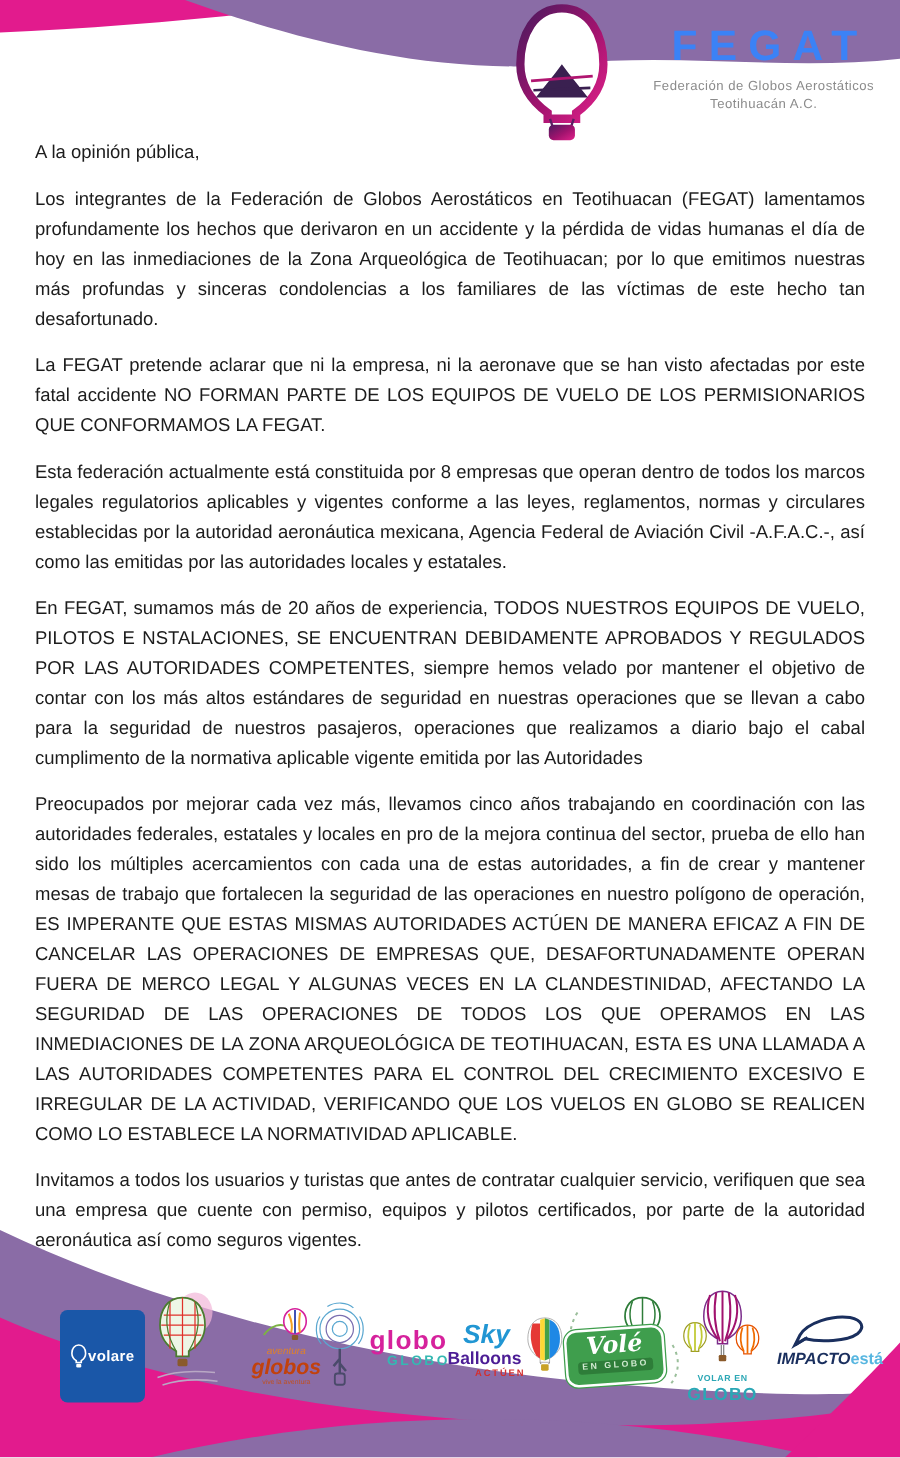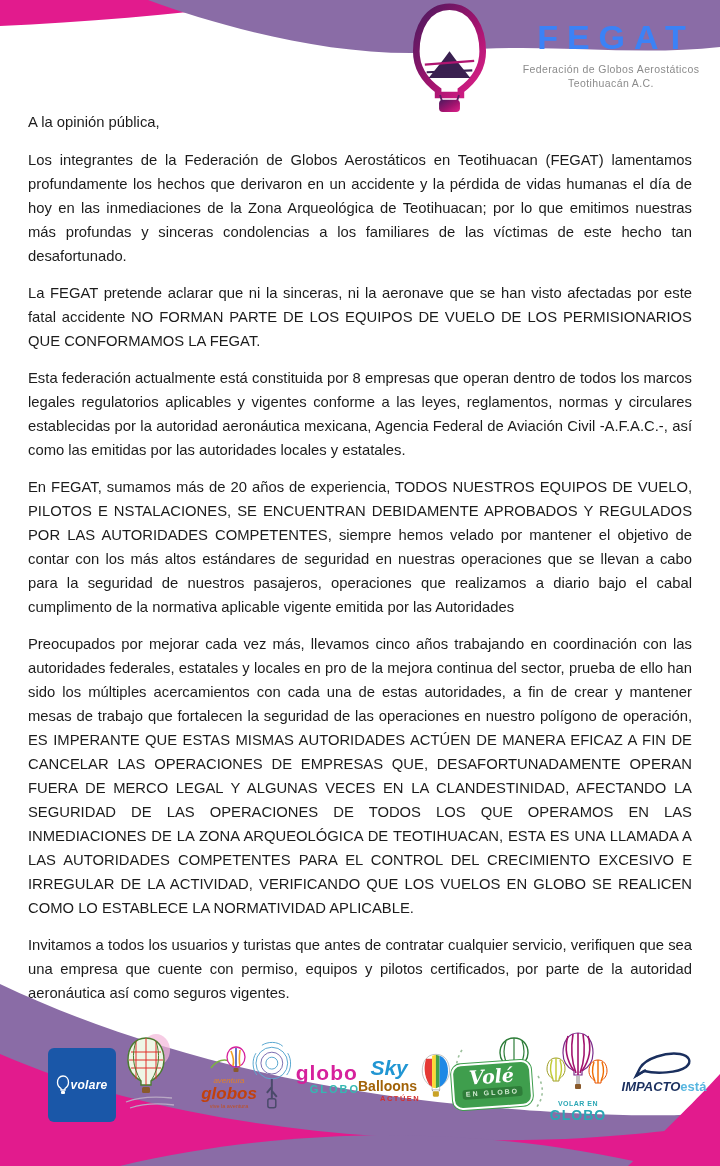--- a/index.html
+++ b/index.html
@@ -27,36 +27,36 @@
   }
   .letter .dateline{margin:0 0 14px 0;}
   .letter .salutation{margin:0 0 14px 0;}
   .letter p{margin:0 0 13px 0;text-align:justify;}
   .letter .closing{margin-top:30px;letter-spacing:.3px;}
   
   .ftr-waves{position:absolute;left:0;bottom:0;width:720px;height:190px;}
   .logo{position:absolute;}
   .logo-volare{
     left:48px;top:1048px;width:68px;height:74px;background:#1a57a8;border-radius:6px;
-    display:flex;align-items:center;justify-content:center;gap:0;font-style:italic;
+    display:flex;align-items:center;justify-content:center;gap:0;
   }
   .logo-volare span{color:#fff;font-size:12px;font-weight:bold;letter-spacing:.3px;}
   .logo-balloon2{left:122px;top:1032px;width:56px;height:90px;}
   .logo-aventura{left:196px;top:1046px;width:66px;height:74px;text-align:center;}
   .logo-aventura .av-top{font-size:8px;font-style:italic;color:#e0812a;line-height:9px;}
   .logo-aventura .av-main{font-size:17px;font-weight:bold;font-style:italic;color:#c2410c;line-height:18px;}
   .logo-aventura .av-tag{font-size:5.5px;color:#c05020;line-height:7px;}
   .logo-tetras{left:250px;top:1040px;width:110px;height:78px;display:flex;align-items:center;}
   .logo-tetras .tx{margin-left:2px;}
   .logo-tetras .t-main{font-size:21px;font-weight:bold;color:#d6219c;line-height:21px;letter-spacing:1px;}
   .logo-tetras .t-sub{font-size:11px;font-weight:bold;color:#35b8b2;letter-spacing:2px;line-height:13px;padding-left:14px;}
   .logo-sky{left:358px;top:1040px;width:94px;height:80px;display:flex;align-items:center;}
   .logo-sky .tx{text-align:left;}
   .logo-sky .s-top{font-size:21px;font-weight:bold;font-style:italic;color:#2196d3;line-height:21px;text-align:center;}
-  .logo-sky .s-main{font-size:14px;font-weight:800;color:#a16207;line-height:16px;}
+  .logo-sky .s-main{font-size:14px;font-weight:800;color:#4c1d95;line-height:16px;}
   .logo-sky .s-sub{font-size:7.5px;font-weight:bold;color:#d32f2f;letter-spacing:1.5px;line-height:9px;padding-left:22px;}
   .logo-vole{left:452px;top:1036px;width:96px;height:82px;}
   .vole-badge{
     position:absolute;left:0;top:26px;width:76px;height:42px;background:#3f9e4d;
     border:2px solid #fff;border-radius:10px;transform:rotate(-4deg);
     box-shadow:0 0 0 1px #3f9e4d;text-align:center;
   }
   .vole-badge .v-main{font-size:19px;font-weight:bold;font-style:italic;color:#fff;line-height:24px;font-family:"DejaVu Serif",serif;}
   .vole-badge .v-sub{font-size:7px;font-weight:bold;color:#cfe9cf;background:#2e7d39;letter-spacing:2px;line-height:10px;margin:0 8px;border-radius:3px;}
   .logo-volar{left:546px;top:1032px;width:64px;height:96px;text-align:center;}
@@ -97,21 +97,21 @@
 
   <div class="fegat-title">FEGAT</div>
   <div class="fegat-sub">
     <div>Federación de Globos Aerostáticos</div>
     <div>Teotihuacán A.C.</div>
   </div>
 
   <div class="letter">
     <div class="salutation">A la opinión pública,</div>
     <p>Los integrantes de la Federación de Globos Aerostáticos en Teotihuacan (FEGAT) lamentamos profundamente los hechos que derivaron en un accidente y la pérdida de vidas humanas el día de hoy en las inmediaciones de la Zona Arqueológica de Teotihuacan; por lo que emitimos nuestras más profundas y sinceras condolencias a los familiares de las víctimas de este hecho tan desafortunado.</p>
-    <p>La FEGAT pretende aclarar que ni la sinceras, ni la aeronave que se han visto afectadas por este fatal accidente NO FORMAN PARTE DE LOS EQUIPOS DE VUELO DE LOS PERMISIONARIOS QUE CONFORMAMOS LA FEGAT.</p>
+    <p>La FEGAT pretende aclarar que ni la empresa, ni la aeronave que se han visto afectadas por este fatal accidente NO FORMAN PARTE DE LOS EQUIPOS DE VUELO DE LOS PERMISIONARIOS QUE CONFORMAMOS LA FEGAT.</p>
     <p>Esta federación actualmente está constituida por 8 empresas que operan dentro de todos los marcos legales regulatorios aplicables y vigentes conforme a las leyes, reglamentos, normas y circulares establecidas por la autoridad aeronáutica mexicana, Agencia Federal de Aviación Civil -A.F.A.C.-, así como las emitidas por las autoridades locales y estatales.</p>
     <p>En FEGAT, sumamos más de 20 años de experiencia, TODOS NUESTROS EQUIPOS DE VUELO, PILOTOS E NSTALACIONES, SE ENCUENTRAN DEBIDAMENTE APROBADOS Y REGULADOS POR LAS AUTORIDADES COMPETENTES, siempre hemos velado por mantener el objetivo de contar con los más altos estándares de seguridad en nuestras operaciones que se llevan a cabo para la seguridad de nuestros pasajeros, operaciones que realizamos a diario bajo el cabal cumplimento de la normativa aplicable vigente emitida por las Autoridades</p>
     <p>Preocupados por mejorar cada vez más, llevamos cinco años trabajando en coordinación con las autoridades federales, estatales y locales en pro de la mejora continua del sector, prueba de ello han sido los múltiples acercamientos con cada una de estas autoridades, a fin de crear y mantener mesas de trabajo que fortalecen la seguridad de las operaciones en nuestro polígono de operación, ES IMPERANTE QUE ESTAS MISMAS AUTORIDADES ACTÚEN DE MANERA EFICAZ A FIN DE CANCELAR LAS OPERACIONES DE EMPRESAS QUE, DESAFORTUNADAMENTE OPERAN FUERA DE MERCO LEGAL Y ALGUNAS VECES EN LA CLANDESTINIDAD, AFECTANDO LA SEGURIDAD DE LAS OPERACIONES DE TODOS LOS QUE OPERAMOS EN LAS INMEDIACIONES DE LA ZONA ARQUEOLÓGICA DE TEOTIHUACAN, ESTA ES UNA LLAMADA A LAS AUTORIDADES COMPETENTES PARA EL CONTROL DEL CRECIMIENTO EXCESIVO E IRREGULAR DE LA ACTIVIDAD, VERIFICANDO QUE LOS VUELOS EN GLOBO SE REALICEN COMO LO ESTABLECE LA NORMATIVIDAD APLICABLE.</p>
     <p>Invitamos a todos los usuarios y turistas que antes de contratar cualquier servicio, verifiquen que sea una empresa que cuente con permiso, equipos y pilotos certificados, por parte de la autoridad aeronáutica así como seguros vigentes.</p>
     <div class="closing">ATENTAMENTE</div>
   </div>
 
   <svg class="ftr-waves" viewBox="0 0 720 190" aria-hidden="true">
     <path d="M0,8 C140,75 320,118 500,132 C610,141 685,141 720,136 L720,190 L0,190 Z" fill="#8a6ca6"></path>
     <path d="M0,78 C160,148 380,170 565,163 C645,159 700,151 720,146 L720,190 L0,190 Z" fill="#e21b8d"></path>

